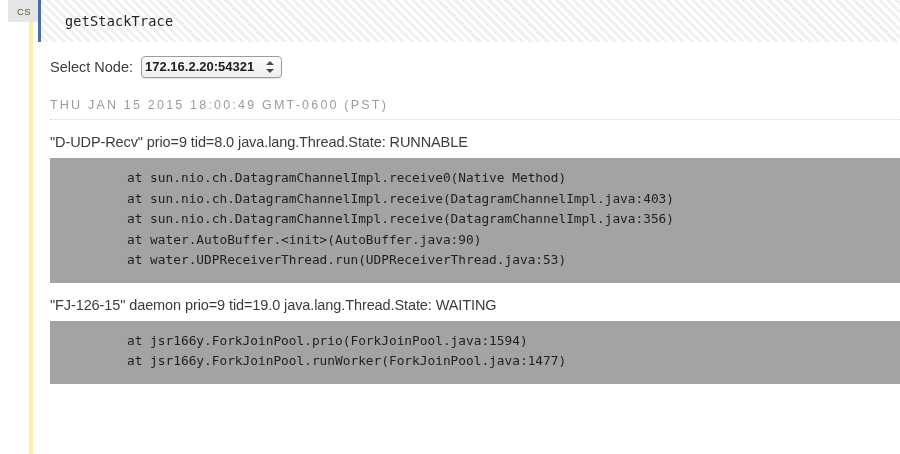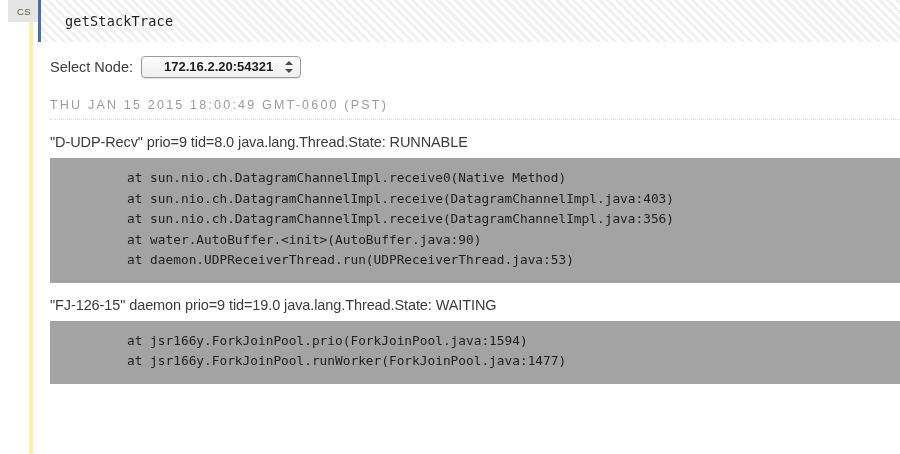--- a/index.html
+++ b/index.html
@@ -123,21 +123,21 @@
   select.node-select {
     -webkit-appearance: none;
     appearance: none;
     font-family: "Liberation Sans", sans-serif;
     font-size: 13px;
     font-weight: bold;
     color: #1c1c1c;
     background: linear-gradient(to bottom, #fdfdfd 0%, #eeeeee 100%);
     border: 1px solid #9b9b9b;
     border-radius: 4px;
-    padding: 2px 26px 3px 22px;
+    padding: 2px 26px 3px 3px;
     box-shadow: 0 1px 1px rgba(0,0,0,0.12), inset 0 1px 0 #ffffff;
     outline: none;
   }
   .select-arrows {
     position: absolute;
     right: 8px;
     top: 50%;
     transform: translateY(-50%);
     width: 8px;
     height: 14px;
@@ -223,21 +223,21 @@
 
     <div class="timestamp">THU JAN 15 2015 18:00:49 GMT-0600 (PST)</div>
 
     <div>
       <div class="thread-header">"D-UDP-Recv" prio=9 tid=8.0 java.lang.Thread.State: RUNNABLE</div>
       <div class="trace-block">
         <div class="trace-line">at sun.nio.ch.DatagramChannelImpl.receive0(Native Method)</div>
         <div class="trace-line">at sun.nio.ch.DatagramChannelImpl.receive(DatagramChannelImpl.java:403)</div>
         <div class="trace-line">at sun.nio.ch.DatagramChannelImpl.receive(DatagramChannelImpl.java:356)</div>
         <div class="trace-line">at water.AutoBuffer.&lt;init&gt;(AutoBuffer.java:90)</div>
-        <div class="trace-line">at daemon.UDPReceiverThread.run(UDPReceiverThread.java:53)</div>
+        <div class="trace-line">at water.UDPReceiverThread.run(UDPReceiverThread.java:53)</div>
       </div>
     </div>
 
     <div>
       <div class="thread-header">"FJ-126-15" daemon prio=9 tid=19.0 java.lang.Thread.State: WAITING</div>
       <div class="trace-block">
         <div class="trace-line">at jsr166y.ForkJoinPool.prio(ForkJoinPool.java:1594)</div>
         <div class="trace-line">at jsr166y.ForkJoinPool.runWorker(ForkJoinPool.java:1477)</div>
 
       </div>

